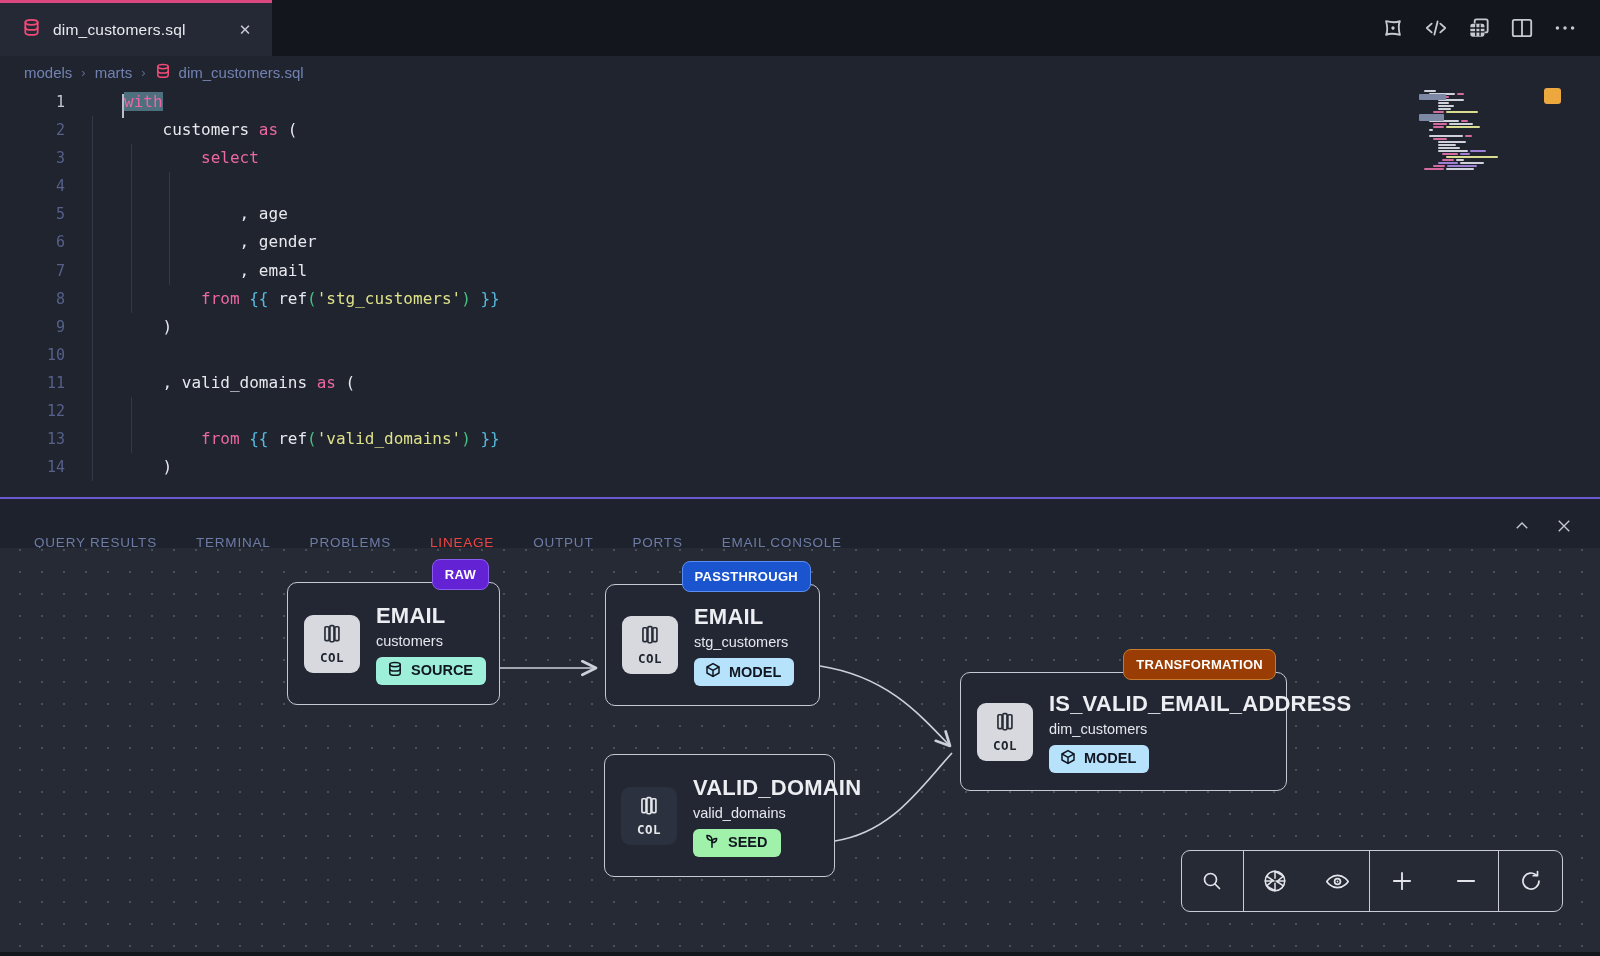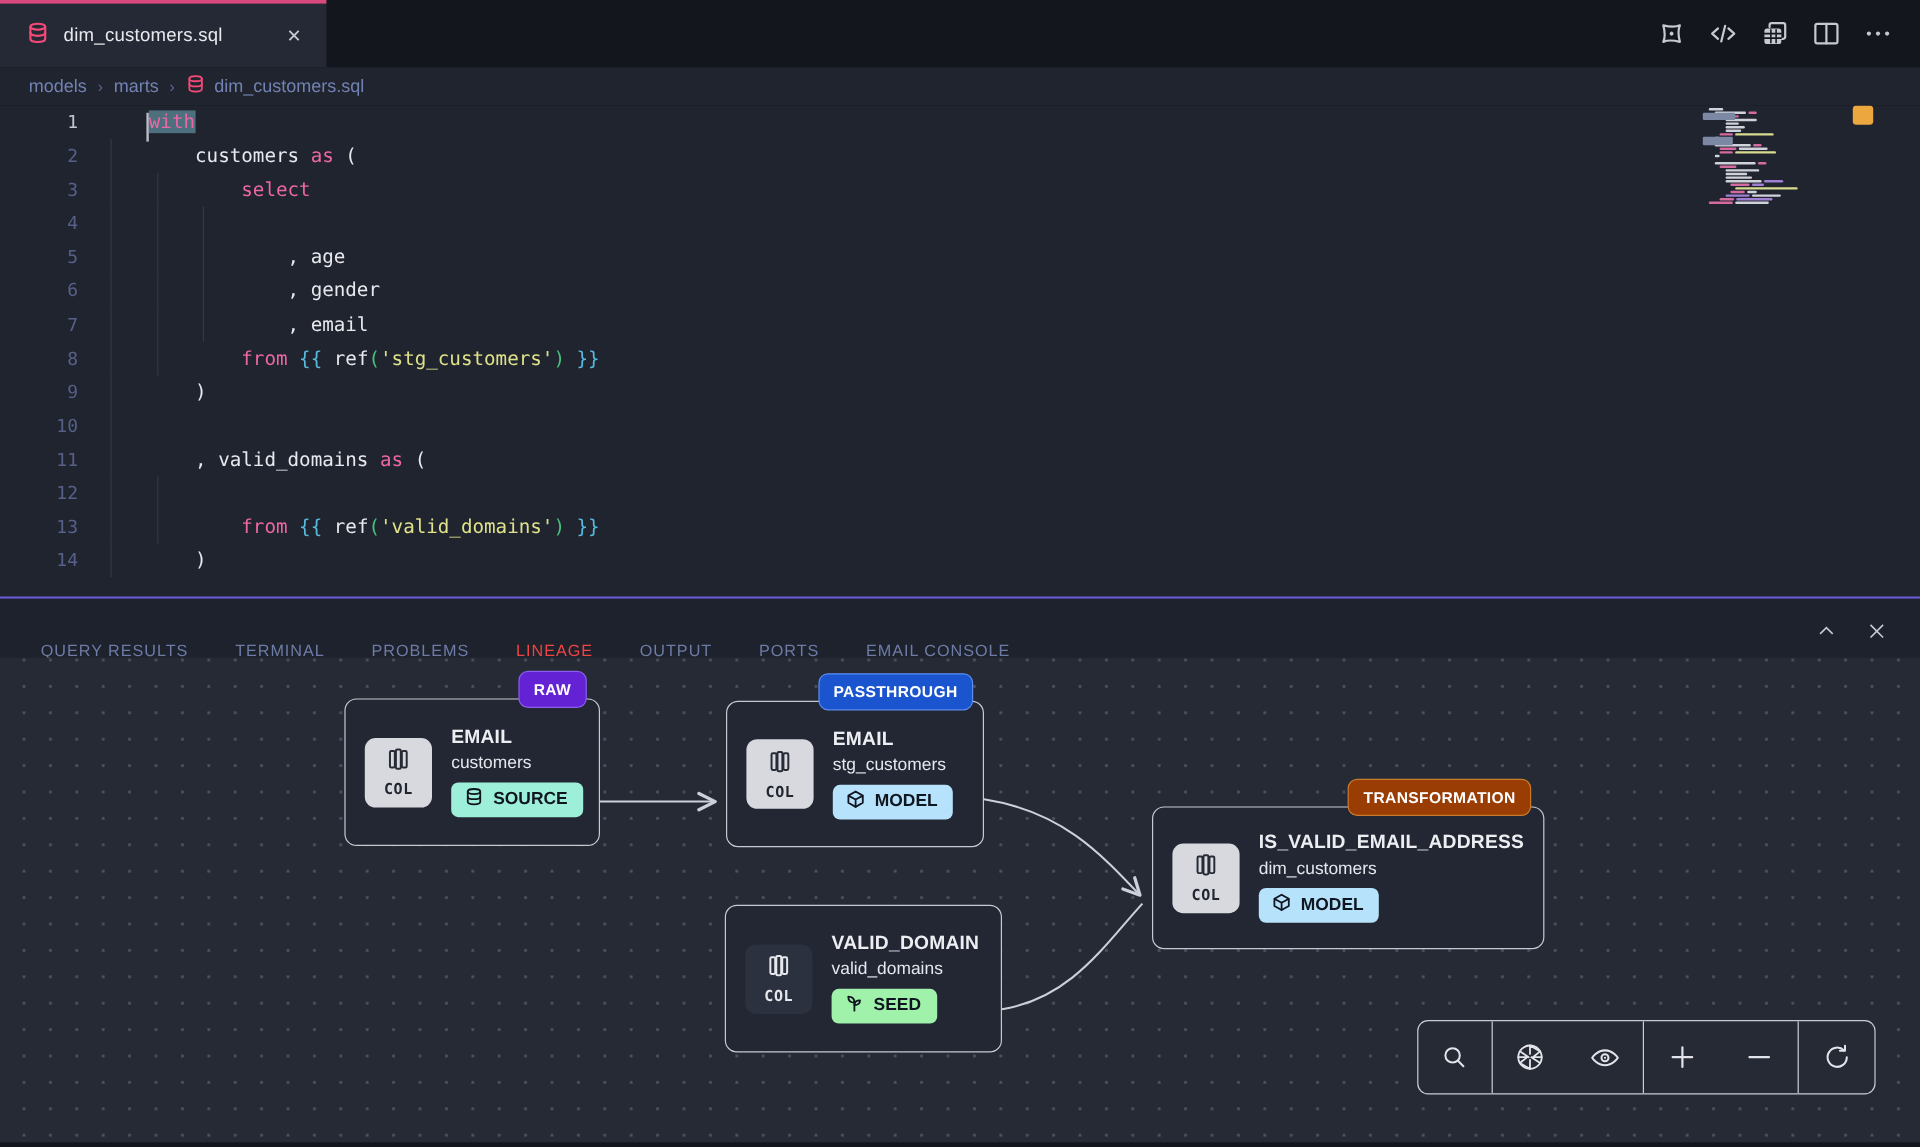--- a/index.html
+++ b/index.html
@@ -64,21 +64,21 @@
   .tag-badge { position:absolute; height:31px; border-radius:8px; display:flex; align-items:center;
     padding:0 12px; color:#fff; font-size:13px; font-weight:700; letter-spacing:.3px; border:1.5px solid; }
   .col-tile { width:56px; height:58px; border-radius:9px; display:flex; flex-direction:column;
     align-items:center; justify-content:center; gap:1px; flex:none; cursor:pointer; }
   .col-tile.light { background:#d7d9df; }
   .col-tile.dark  { background:#2c313f; }
   .col-label { font-family:"DejaVu Sans Mono", monospace; font-size:12.5px; font-weight:700; letter-spacing:.5px; }
   .col-tile.light .col-label { color:#21252f; }
   .col-tile.dark  .col-label { color:#e6e8ec; }
   .node-body { display:flex; flex-direction:column; gap:4px; }
-  .node-title { color:#eceef2; font-size:16px; font-weight:600; letter-spacing:.2px; }
+  .node-title { color:#eceef2; font-size:22px; font-weight:600; letter-spacing:.2px; }
   .node-sub   { color:#e4e7ed; font-size:14.5px; }
   .pill { margin-top:4px; align-self:flex-start; display:flex; align-items:center; gap:8px;
     padding:4px 13px 5px 11px; border-radius:6px; color:#101620; font-size:14.5px; font-weight:600; }
 
   
   .lineage-toolbar { position:absolute; left:1181px; top:302px; width:382px; height:62px;
     border:1.4px solid #c9ccd5; border-radius:9px; background:#262a35; display:flex; overflow:hidden; }
   .tb-group { display:flex; align-items:center; justify-content:space-around; border-right:1.4px solid #c9ccd5; }
   .tb-group:last-child { border-right:none; }
   .tb-btn { width:56px; height:100%; display:flex; align-items:center; justify-content:center; cursor:pointer; }

